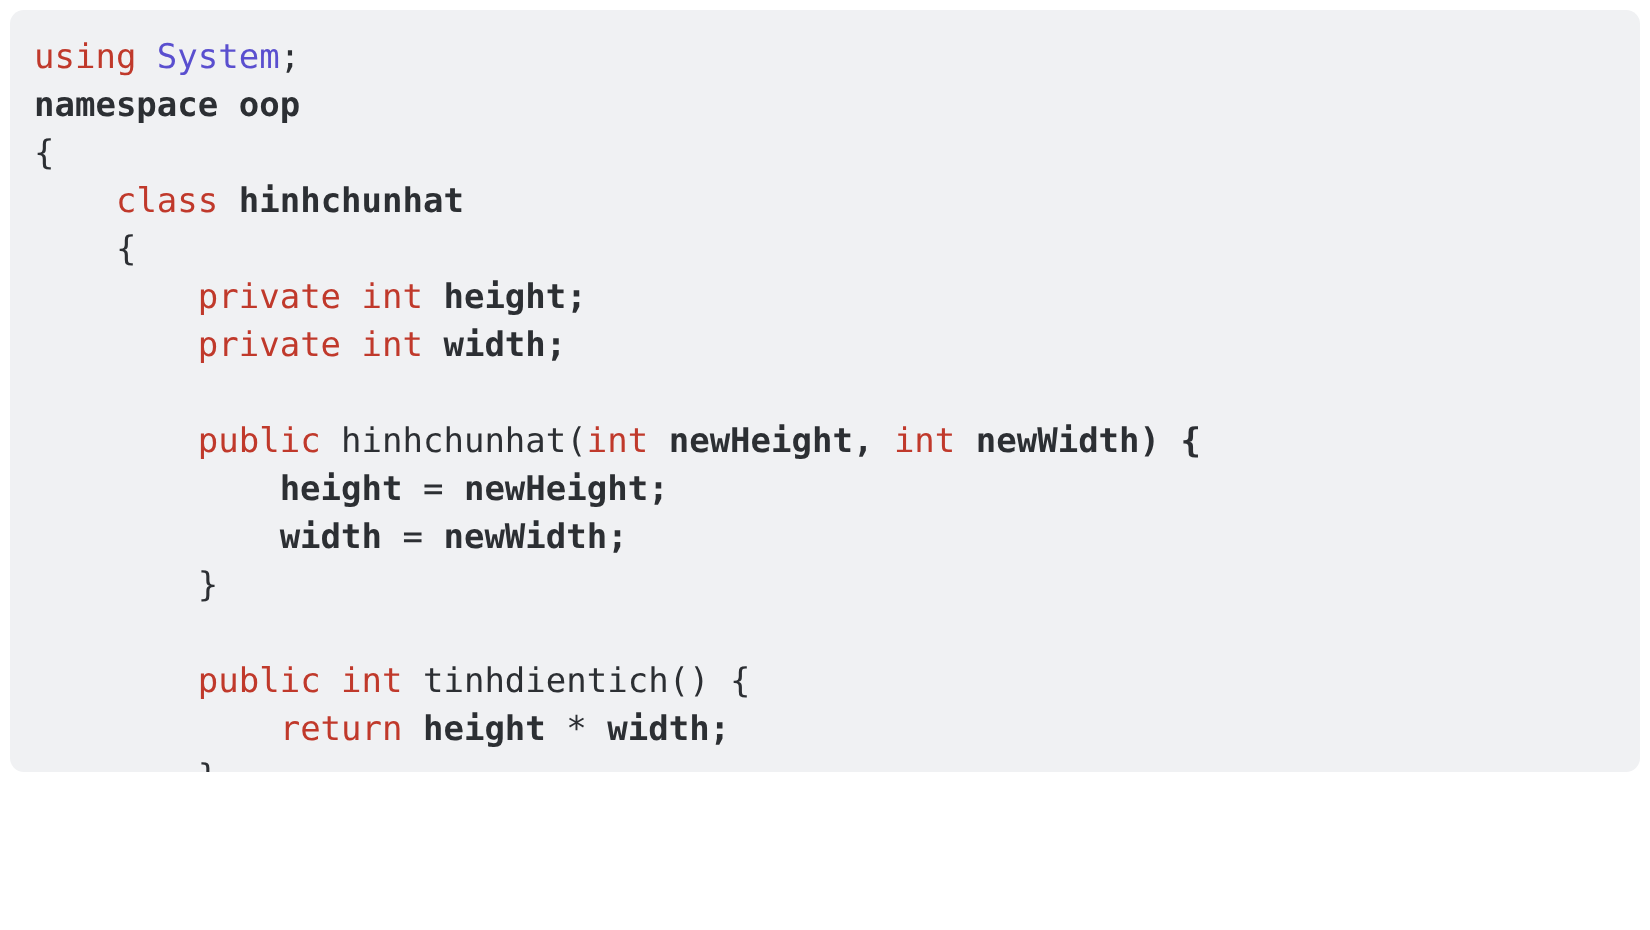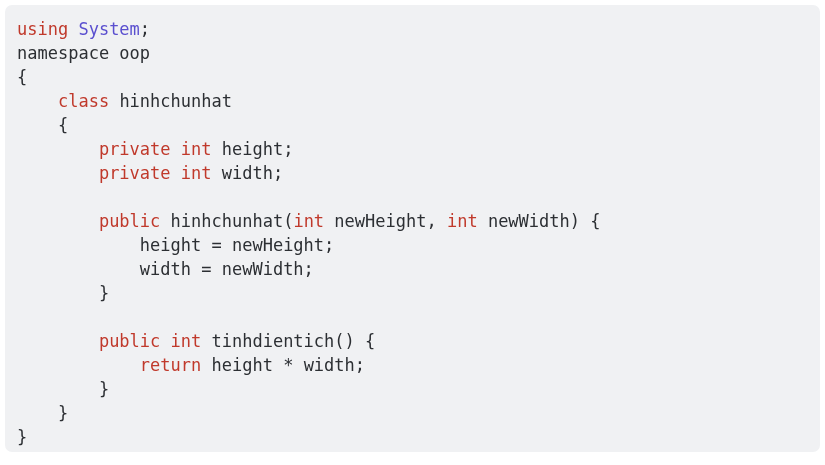--- a/index.html
+++ b/index.html
@@ -12,21 +12,21 @@
     height: 465px;
     overflow: hidden;
     font-family: "DejaVu Sans Mono", "Liberation Mono", monospace;
   }
 
   #code-panel {
     position: absolute;
     left: 5px;
     top: 5px;
     width: 815px;
-    height: 447px;
+    height: 381px;
     background: #f0f1f3;
     border-radius: 7px;
     box-sizing: border-box;
     overflow: hidden;
   }
 
   #code-block {
     position: absolute;
     left: 12px;
     top: 12px;
@@ -40,21 +40,21 @@
 
   .code-line {
     height: 24px;
     white-space: pre;
   }
   .code-line.blank {
     height: 24px;
   }
 
   .tok { white-space: pre; }
-  .tok-plain   { color: #2c2f33; }
+  .tok-plain   { color: #2c2f33; font-weight: bold; }
   .tok-keyword { color: #c0392b; }
   .tok-type    { color: #5a4fcf; }
   .tok-punct   { color: #2c2f33; }
 </style>
 </head>
 <body>
 
 <div id="code-panel">
   <div id="code-block"><div class="code-line"><span class="tok tok-keyword">using </span><span class="tok tok-type">System</span><span class="tok tok-punct">;</span></div><div class="code-line"><span class="tok tok-plain">namespace oop</span></div><div class="code-line"><span class="tok tok-punct">{</span></div><div class="code-line"><span class="tok tok-plain">    </span><span class="tok tok-keyword">class </span><span class="tok tok-plain">hinhchunhat</span></div><div class="code-line"><span class="tok tok-punct">    {</span></div><div class="code-line"><span class="tok tok-plain">        </span><span class="tok tok-keyword">private int </span><span class="tok tok-plain">height;</span></div><div class="code-line"><span class="tok tok-plain">        </span><span class="tok tok-keyword">private int </span><span class="tok tok-plain">width;</span></div><div class="code-line blank">&nbsp;</div><div class="code-line"><span class="tok tok-plain">        </span><span class="tok tok-keyword">public </span><span class="tok tok-identifier">hinhchunhat</span><span class="tok tok-punct">(</span><span class="tok tok-keyword">int</span><span class="tok tok-plain"> newHeight, </span><span class="tok tok-keyword">int</span><span class="tok tok-plain"> newWidth) {</span></div><div class="code-line"><span class="tok tok-plain">            height </span><span class="tok tok-operator">=</span><span class="tok tok-plain"> newHeight;</span></div><div class="code-line"><span class="tok tok-plain">            width </span><span class="tok tok-operator">=</span><span class="tok tok-plain"> newWidth;</span></div><div class="code-line"><span class="tok tok-punct">        }</span></div><div class="code-line blank">&nbsp;</div><div class="code-line"><span class="tok tok-plain">        </span><span class="tok tok-keyword">public int </span><span class="tok tok-identifier">tinhdientich</span><span class="tok tok-punct">() {</span></div><div class="code-line"><span class="tok tok-plain">            </span><span class="tok tok-keyword">return</span><span class="tok tok-plain"> height </span><span class="tok tok-operator">*</span><span class="tok tok-plain"> width;</span></div><div class="code-line"><span class="tok tok-punct">        }</span></div><div class="code-line"><span class="tok tok-punct">    }</span></div><div class="code-line"><span class="tok tok-punct">}</span></div></div>
 </div>

